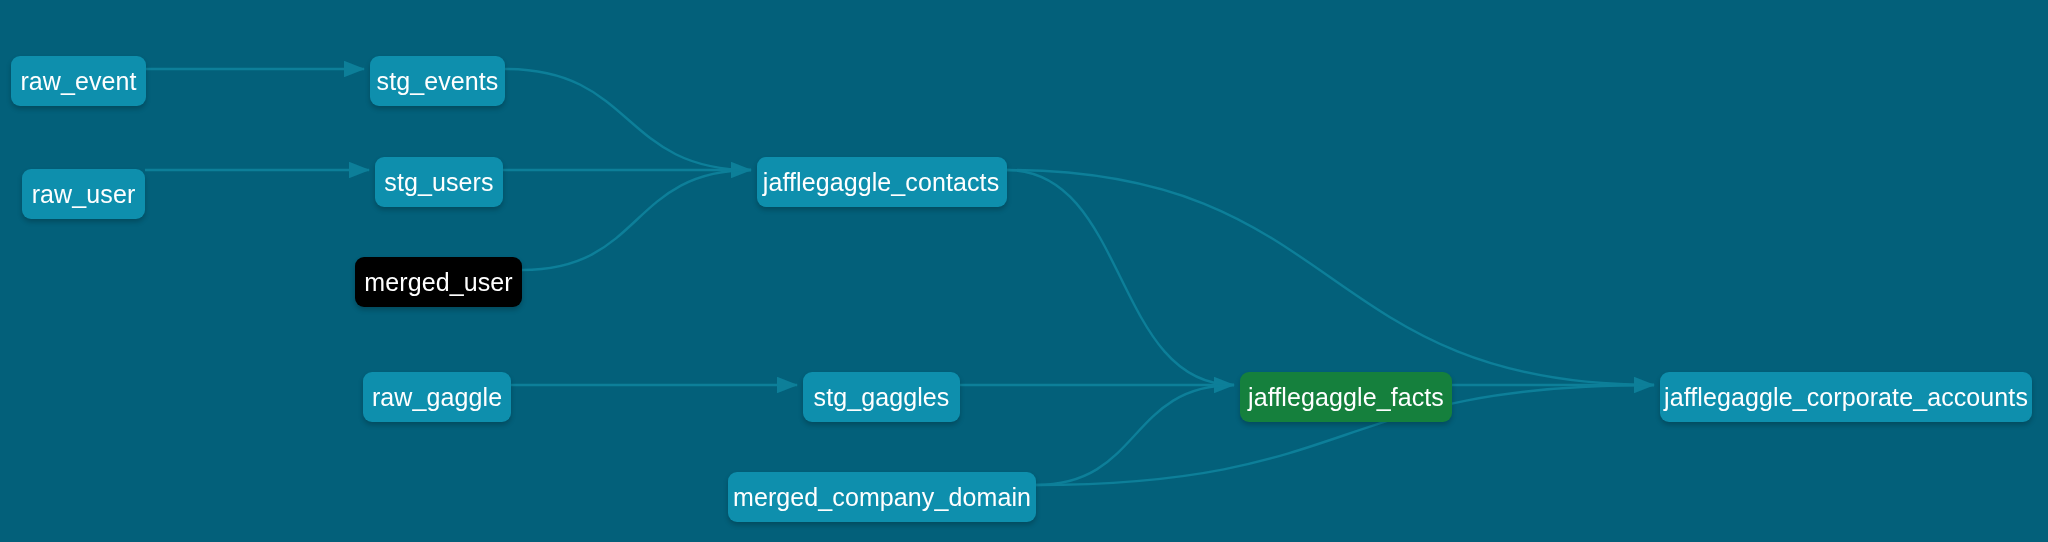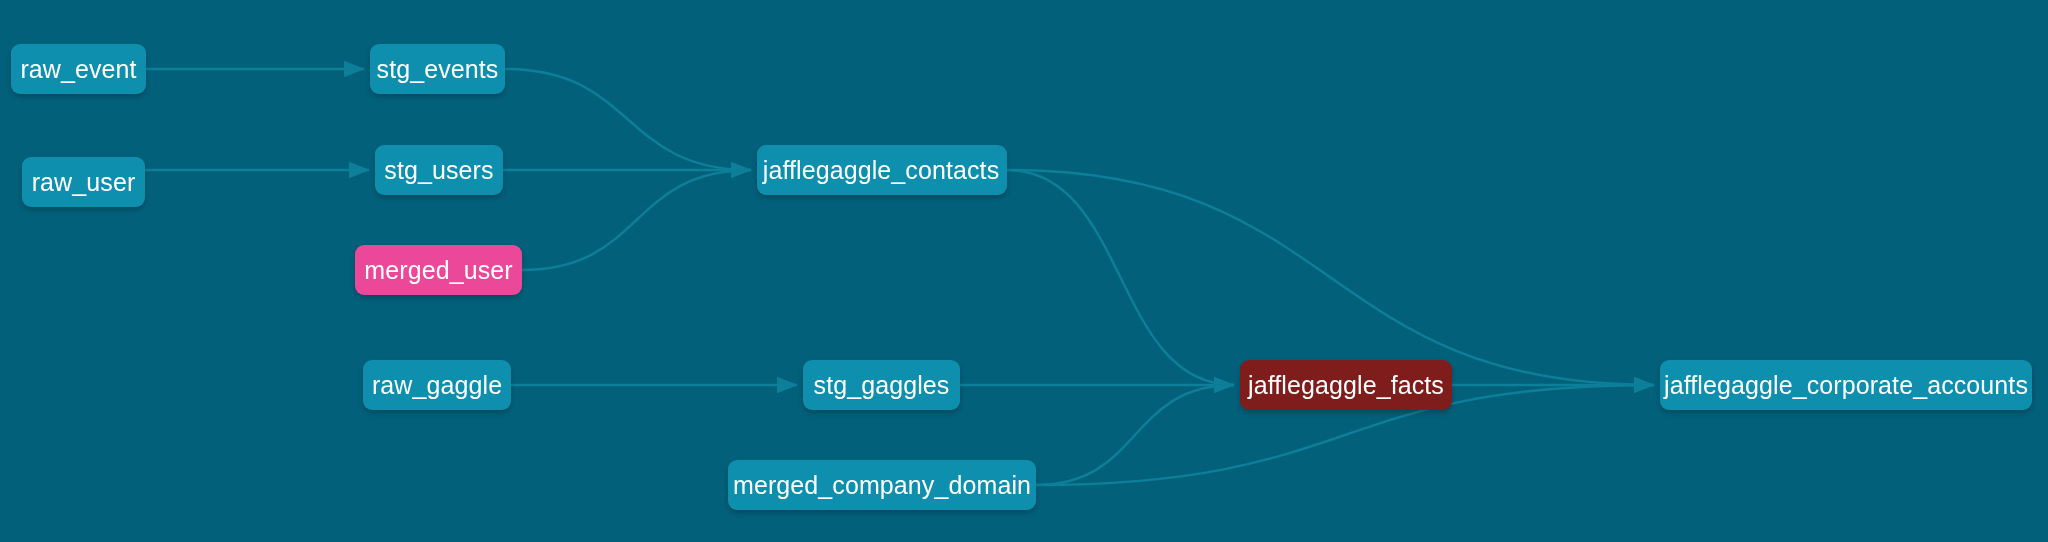--- a/index.html
+++ b/index.html
@@ -36,20 +36,21 @@
     background: #0e8fad;
     color: #ffffff;
     font-size: 25px;
     line-height: 1;
     letter-spacing: 0.1px;
     white-space: nowrap;
     padding: 0 16px;
     box-shadow: 0 3px 5px rgba(0, 0, 0, 0.22);
     cursor: pointer;
     user-select: none;
+    margin-top: 12px;
   }
   .dag-node.selected {
     background: #9c3c70;
   }
   .node-label {
     display: block;
     pointer-events: none;
   }
 </style>
 </head>
@@ -85,36 +86,36 @@
       </div>
       <div class="dag-node" style="left: 22px; top: 157px; width: 123px; background: rgb(14, 143, 173); color: rgb(255, 255, 255);">
         <span class="node-label">raw_user</span>
       </div>
       <div class="dag-node" style="left: 370px; top: 44px; width: 135px; background: rgb(14, 143, 173); color: rgb(255, 255, 255);">
         <span class="node-label">stg_events</span>
       </div>
       <div class="dag-node" style="left: 375px; top: 145px; width: 128px; background: rgb(14, 143, 173); color: rgb(255, 255, 255);">
         <span class="node-label">stg_users</span>
       </div>
-      <div class="dag-node" style="left: 355px; top: 245px; width: 167px; background: #ec4899; color: rgb(255, 255, 255);">
+      <div class="dag-node" style="left: 355px; top: 245px; width: 167px; background: #000000; color: rgb(255, 255, 255);">
         <span class="node-label">merged_user</span>
       </div>
       <div class="dag-node" style="left: 363px; top: 360px; width: 148px; background: rgb(14, 143, 173); color: rgb(255, 255, 255);">
         <span class="node-label">raw_gaggle</span>
       </div>
       <div class="dag-node" style="left: 803px; top: 360px; width: 157px; background: rgb(14, 143, 173); color: rgb(255, 255, 255);">
         <span class="node-label">stg_gaggles</span>
       </div>
       <div class="dag-node" style="left: 757px; top: 145px; width: 250px; background: rgb(14, 143, 173); color: rgb(255, 255, 255); padding-left: 14px;">
         <span class="node-label">jafflegaggle_contacts</span>
       </div>
       <div class="dag-node" style="left: 728px; top: 460px; width: 308px; background: rgb(14, 143, 173); color: rgb(255, 255, 255); align-items: center;">
         <span class="node-label">merged_company_domain</span>
       </div>
-      <div class="dag-node selected" style="left: 1240px; top: 360px; width: 212px; background: #7f1d1d; color: rgb(255, 255, 255);">
+      <div class="dag-node selected" style="left: 1240px; top: 360px; width: 212px; background: #15803d; color: rgb(255, 255, 255);">
         <span class="node-label">jafflegaggle_facts</span>
       </div>
       <div class="dag-node" style="left: 1660px; top: 360px; width: 372px; background: rgb(14, 143, 173); color: rgb(255, 255, 255); align-items: center;">
         <span class="node-label">jafflegaggle_corporate_accounts</span>
       </div>
     </div>
 
 </div>
 
 </body></html>

